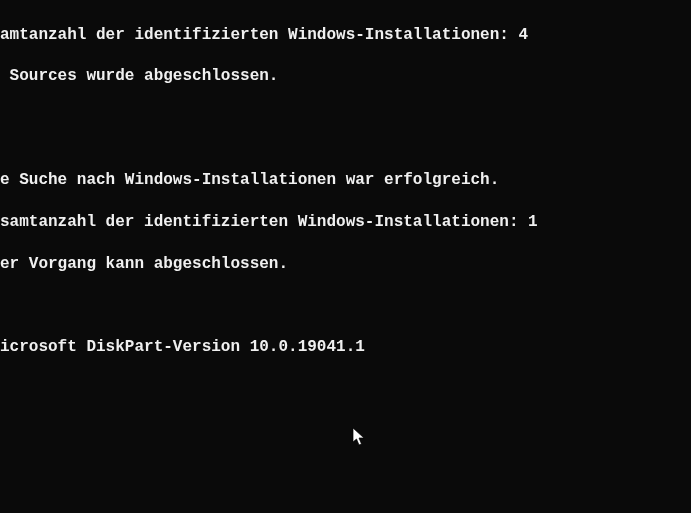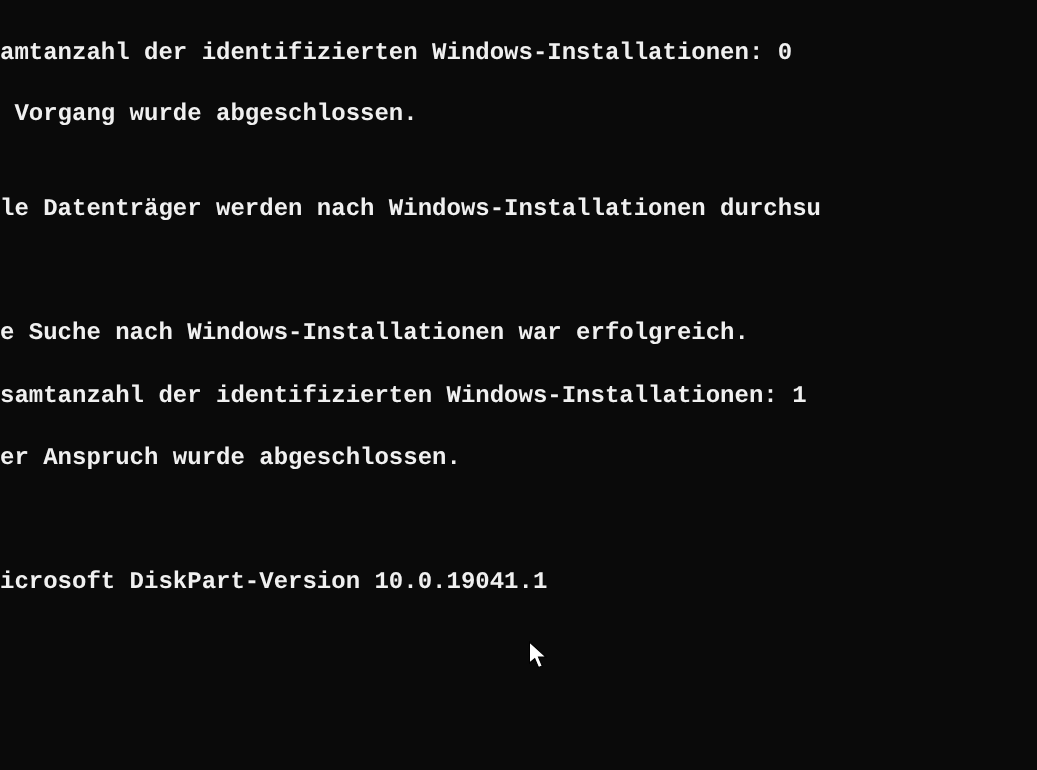--- a/index.html
+++ b/index.html
@@ -26,29 +26,28 @@
     top: 427px;
     font-size: 18px;
     color: #fff;
     pointer-events: none;
   }
 </style>
 </head>
 <body>
 
 <div class="terminal">
-<div class="line">amtanzahl der identifizierten Windows-Installationen: 0</div>
-<div class="line"> Vorgang wurde abgeschlossen.</div>
+<div class="line">amtanzahl der identifizierten Windows-Installationen: 4</div>
+<div class="line"> Sources wurde abgeschlossen.</div>
 <div class="line"></div>
-<div class="line">le Datenträger werden nach Windows-Installationen durchsu</div>
 <div class="line"></div>
 <div class="line"></div>
 <div class="line">e Suche nach Windows-Installationen war erfolgreich.</div>
 <div class="line">samtanzahl der identifizierten Windows-Installationen: 1</div>
-<div class="line">er Anspruch wurde abgeschlossen.</div>
+<div class="line">er Vorgang kann abgeschlossen.</div>
 <div class="line"></div>
 <div class="line"></div>
 <div class="line">icrosoft DiskPart-Version 10.0.19041.1</div>
 <div class="line"></div>
 
 
 <div class="line"></div>
 
 <div class="line"></div>
 

